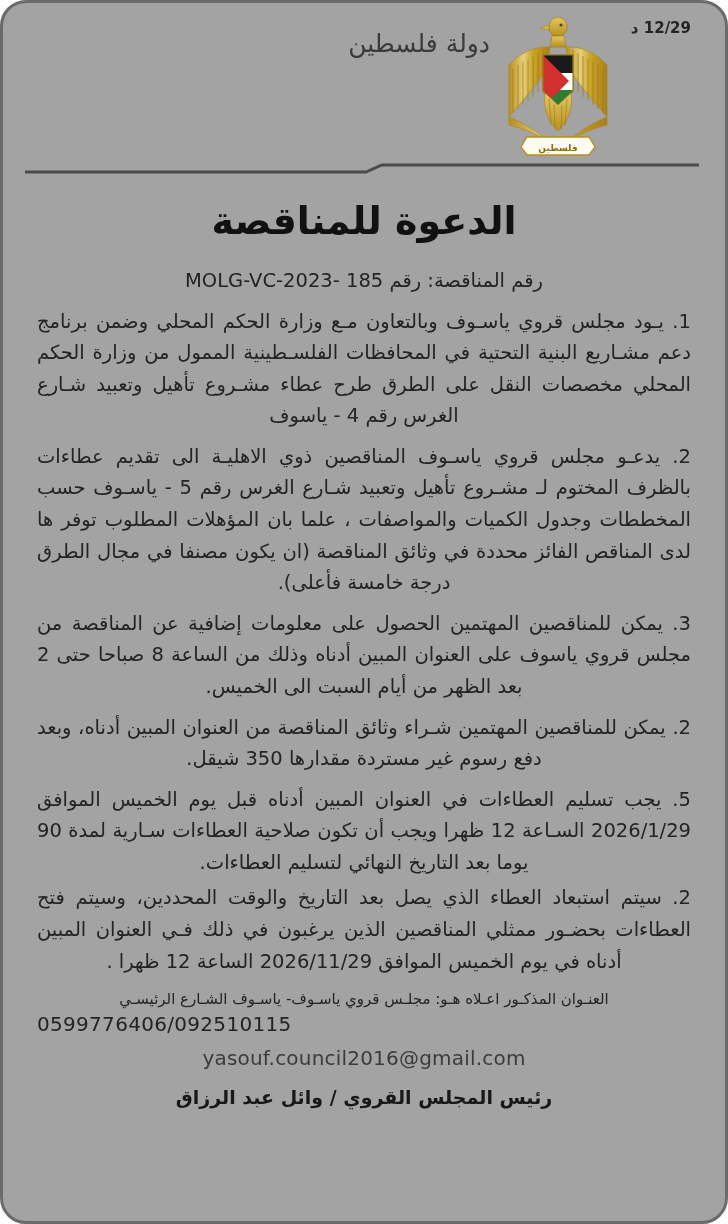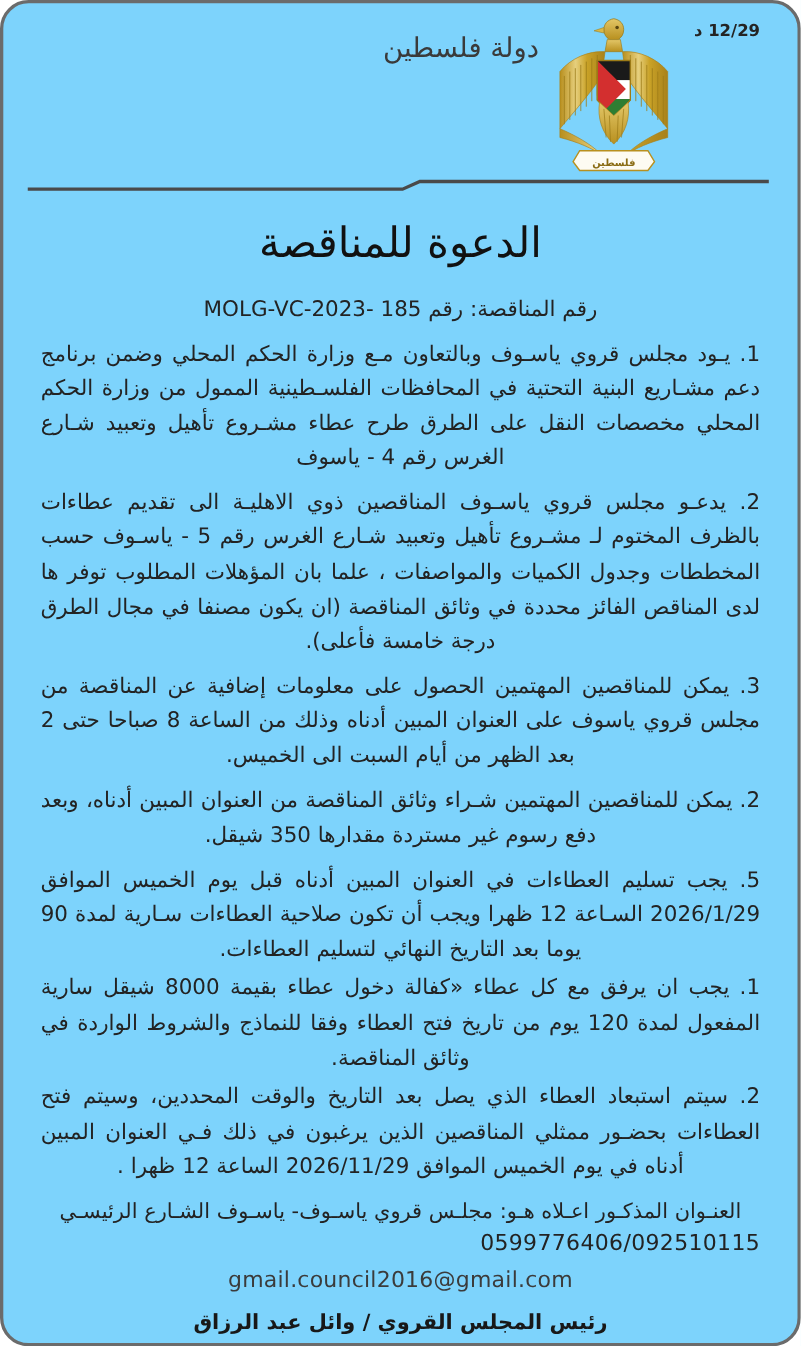--- a/index.html
+++ b/index.html
@@ -13,21 +13,21 @@
     height: 1224px;
     overflow: hidden;
     font-family: "DejaVu Sans", "Liberation Sans", sans-serif;
   }
 
   .page {
     position: relative;
     box-sizing: border-box;
     width: 728px;
     height: 1224px;
-    background: #7dd3fc;
+    background: #a3a3a3;
     border: 3px solid #6b6b6b;
     border-radius: 26px;
     padding: 8px 20px 10px 20px;
   }
 
   
   .header {
     position: relative;
     height: 148px;
   }
@@ -77,21 +77,21 @@
     position: relative;
     height: 16px;
     margin: 2px 6px 0 2px;
   }
   .divider svg { display: block; width: 100%; height: 16px; }
 
   
   .doc-title {
     text-align: center;
     font-size: 38px;
-    font-weight: 400;
+    font-weight: 700;
     color: #111111;
     letter-spacing: 0px;
     margin: 22px 0 22px 0;
     font-family: "DejaVu Sans", "Liberation Sans", sans-serif;
   }
 
   
   .body-block {
     padding: 0 14px 0 14px;
     color: #232323;
@@ -113,31 +113,31 @@
     margin-top: 9px;
     color: #232323;
   }
   .para.tight { margin-top: 4px; }
 
   .addr-block {
     margin-top: 10px;
     text-align: center;
   }
   .addr-line {
-    font-size: 19px;
+    font-size: 15px;
     line-height: 1.6;
     text-align: justify;
     text-align-last: center;
     color: #232323;
   }
   .phone-line {
     font-size: 20px;
     color: #232323;
     direction: ltr;
-    text-align: right;
+    text-align: left;
     margin-top: 1px;
     letter-spacing: .3px;
   }
   .email-line {
     font-size: 20px;
     color: #3b3b3b;
     direction: ltr;
     text-align: center;
     margin-top: 10px;
     letter-spacing: .2px;
@@ -259,25 +259,24 @@
 
 
     <div class="meta-line num">رقم المناقصة: رقم 185 -MOLG-VC-2023</div>
 
     <div class="para">1. يـود مجلس قروي ياسـوف وبالتعاون مـع وزارة الحكم المحلي وضمن برنامج دعم مشـاريع البنية التحتية في المحافظات الفلسـطينية الممول من وزارة الحكم المحلي مخصصات النقل على الطرق  طرح عطاء مشـروع تأهيل وتعبيد شـارع الغرس رقم 4 - ياسوف</div>
     <div class="para">2. يدعـو مجلس قروي ياسـوف المناقصين ذوي الاهليـة الى تقديم عطاءات بالظرف المختوم لـ مشـروع تأهيل وتعبيد شـارع الغرس رقم 5 - ياسـوف حسب المخططات وجدول الكميات والمواصفات ، علما بان المؤهلات المطلوب توفر ها لدى المناقص الفائز محددة في وثائق المناقصة (ان يكون مصنفا في مجال الطرق درجة خامسة فأعلى).</div>
     <div class="para">3. يمكن للمناقصين المهتمين الحصول على معلومات إضافية عن المناقصة من مجلس قروي ياسوف  على العنوان المبين أدناه وذلك من الساعة 8 صباحا حتى 2 بعد الظهر من أيام السبت الى الخميس.</div>
     <div class="para">2. يمكن للمناقصين المهتمين شـراء وثائق المناقصة من العنوان المبين أدناه، وبعد دفع رسوم غير مستردة مقدارها 350 شيقل.</div>
     <div class="para">5. يجب تسليم العطاءات في العنوان المبين أدناه قبل يوم الخميس الموافق 2026/1/29 السـاعة 12 ظهرا ويجب أن تكون صلاحية العطاءات سـارية لمدة 90 يوما بعد التاريخ النهائي لتسليم العطاءات.</div>
 
-    <div class="para tight">1. يجب ان يرفق مع كل عطاء «كفالة دخول عطاء بقيمة 8000 شيقل سارية المفعول لمدة 120 يوم من تاريخ فتح العطاء وفقا للنماذج والشروط الواردة في وثائق المناقصة.</div>
     <div class="para tight">2. سيتم استبعاد العطاء الذي يصل بعد التاريخ والوقت المحددين، وسيتم فتح العطاءات بحضـور ممثلي المناقصين الذين يرغبون في ذلك فـي العنوان المبين أدناه في يوم الخميس الموافق 2026/11/29 الساعة 12 ظهرا .</div>
 
     <div class="addr-block">
       <div class="addr-line">العنـوان المذكـور اعـلاه هـو: مجلـس قروي ياسـوف- ياسـوف الشـارع الرئيسـي</div>
       <div class="phone-line">0599776406/092510115</div>
-      <div class="email-line">gmail.council2016@gmail.com</div>
+      <div class="email-line">yasouf.council2016@gmail.com</div>
     </div>
 
     <div class="signature">رئيس المجلس القروي /  وائل عبد الرزاق</div>
   </div>
 
 </div>
 
 </body></html>

